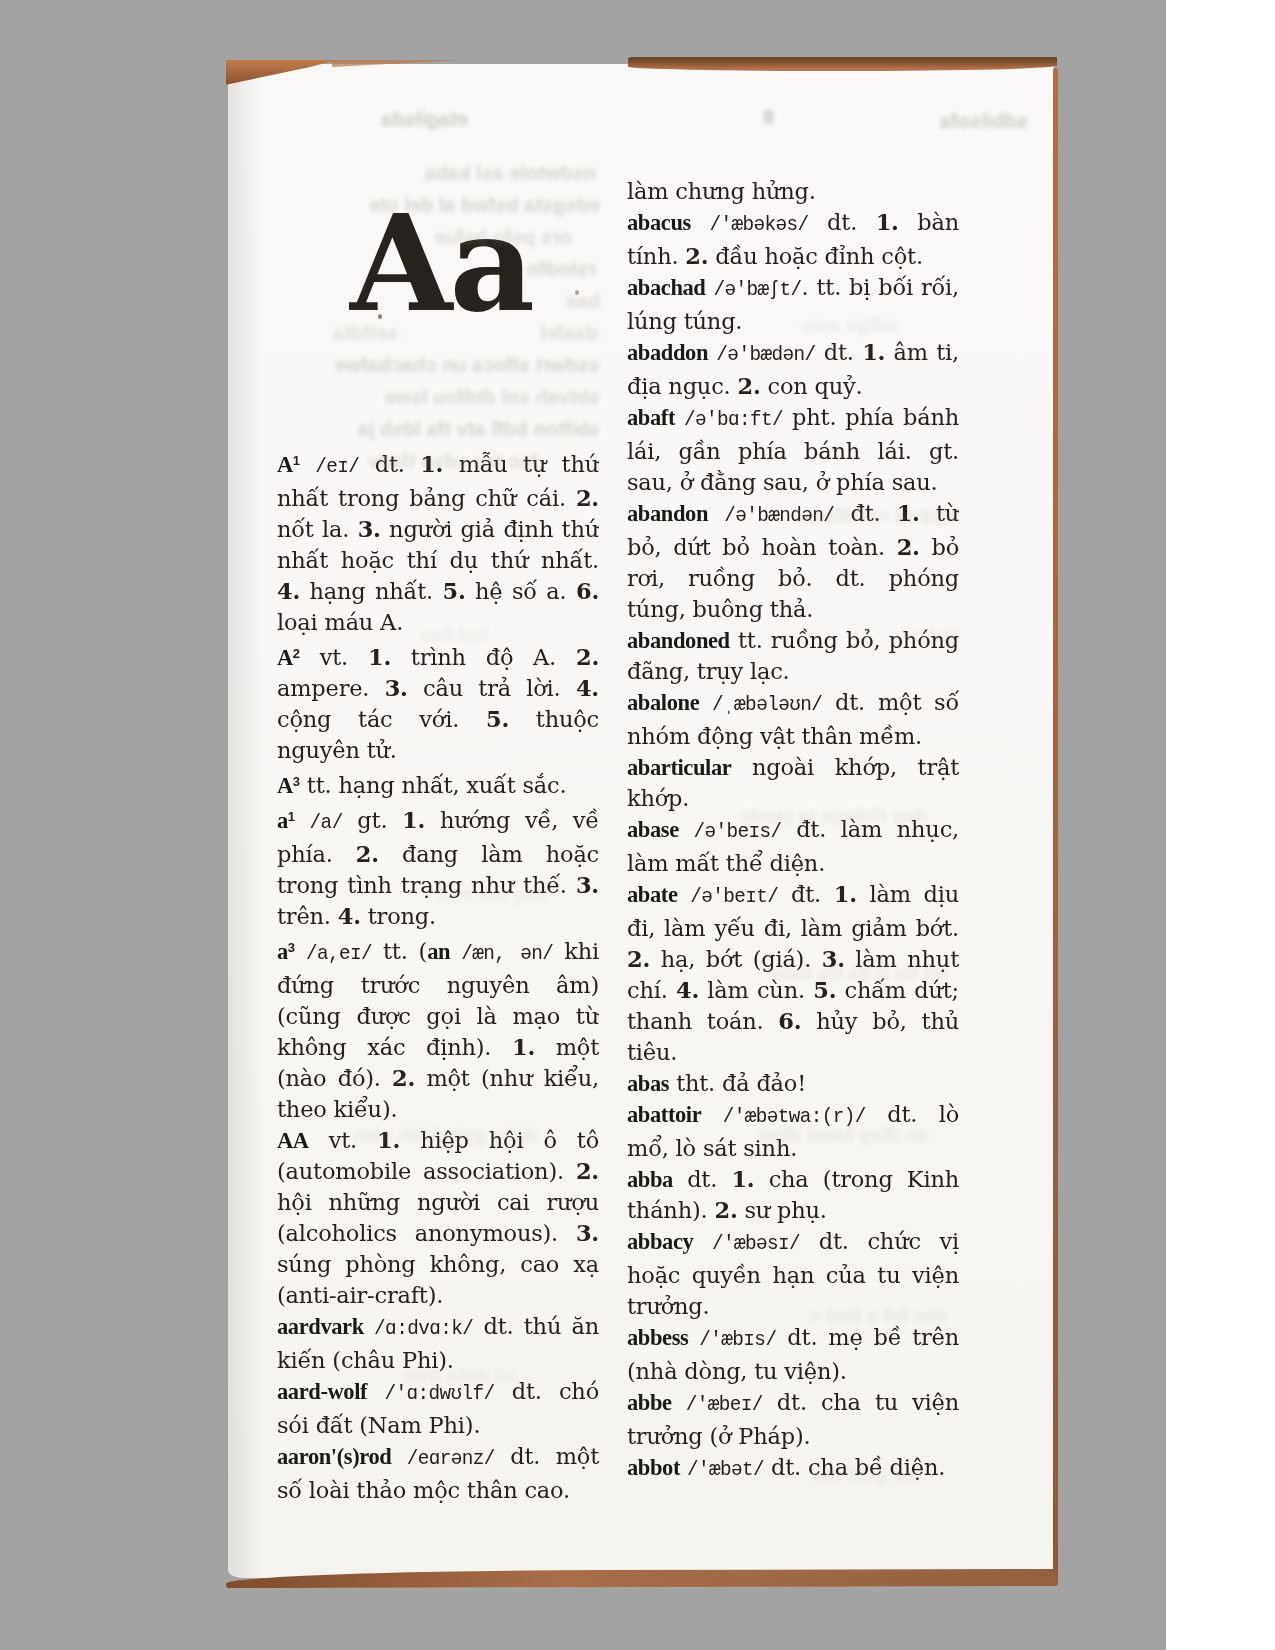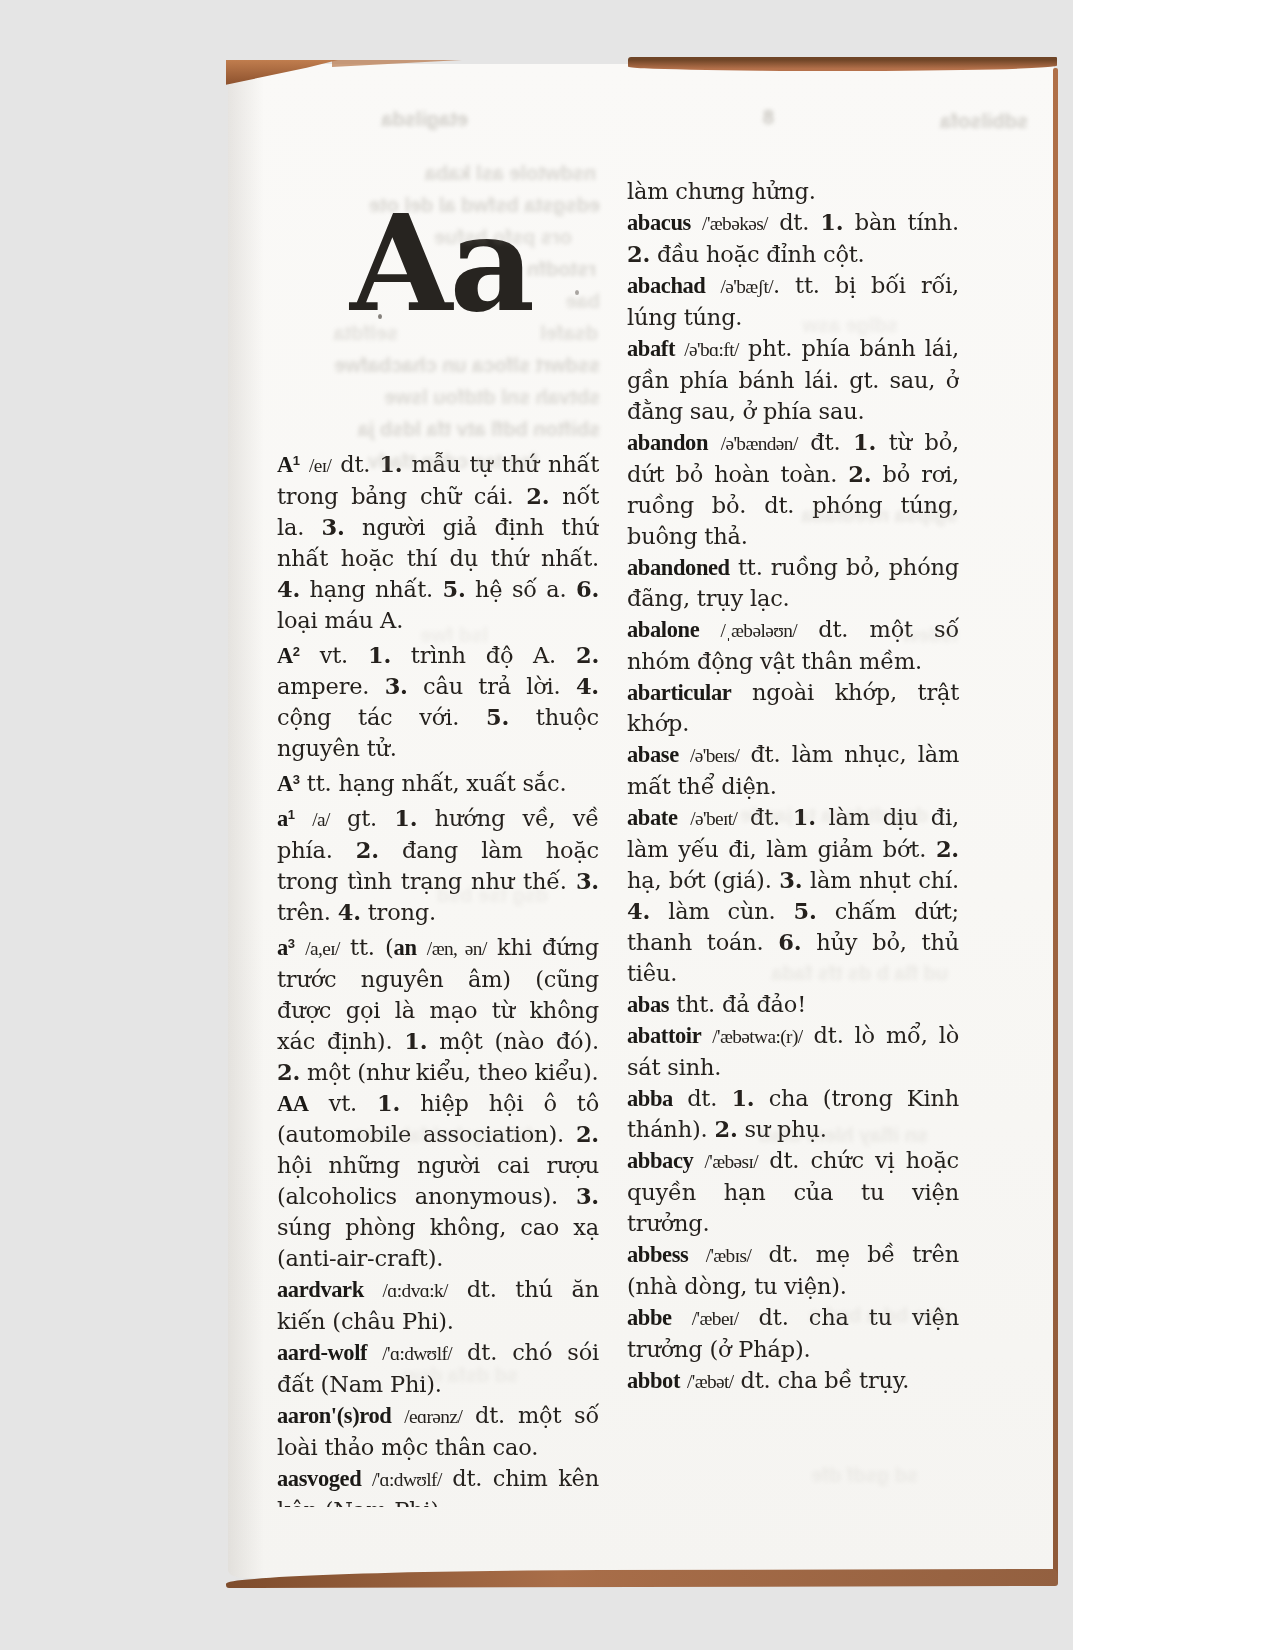--- a/index.html
+++ b/index.html
@@ -1,18 +1,18 @@
 <!DOCTYPE html>
 <html><head>
 <meta charset="utf-8">
 <style>
   html,body { margin:0; padding:0; background:#ffffff; }
   .scan {
-    position:relative; width:1073px; height:1650px;
-    background:#e5e5e5; overflow:hidden;
+    position:relative; width:1166px; height:1650px;
+    background:#a3a3a3; overflow:hidden;
     font-family:"DejaVu Serif", serif;
   }
   .page {
     position:absolute; left:228px; top:64px; width:826px; height:1514px;
     background:linear-gradient(180deg,#faf9f7 0%,#f8f7f4 55%,#f5f4f1 100%);
     border-radius:2px 2px 4px 16px / 2px 2px 4px 8px;
   }
   .gutter {
     position:absolute; left:0; top:0; width:36px; height:100%;
     background:linear-gradient(90deg, rgba(110,100,90,0.14), rgba(110,100,90,0));
@@ -58,21 +58,21 @@
   .col {
     position:absolute; color:#25211d;
     font-size:22.5px; line-height:31px; text-align:justify;
     overflow:hidden; letter-spacing:-0.2px;
   }
   .col-left  { left:49px;  top:381px; width:322px; height:1062px; }
   .col-right { left:399px; top:112px; width:332px; height:1336px; }
   .entry { margin:0; }
   .sg-h  { font-family:Liberation Serif, serif; font-weight:bold; letter-spacing:-0.4px; color:#1b1916; }
   .sg-sup{ font-family:"Liberation Sans", sans-serif; font-weight:bold; font-size:13px; vertical-align:7px; }
-  .sg-f  { font-family:Liberation Serif, serif; font-size:0.86em; letter-spacing:-0.6px; }
+  .sg-f  { font-family:Liberation Mono, monospace; font-size:0.86em; letter-spacing:-0.6px; }
   .sg-i  { }
   .sg-b  { font-weight:bold; }
   .ghost {
     position:absolute; transform:scaleX(-1); filter:blur(2px);
     color:#8d887d; font-family:"Liberation Sans", sans-serif; font-weight:bold;
     font-size:20px; line-height:22px; white-space:nowrap; overflow:hidden;
     pointer-events:none;
   }
 </style>
 </head>
@@ -103,34 +103,35 @@
         <p class="entry"><span class="sg-h">aardvark</span><span class="sg-p"> </span><span class="sg-f">/ɑ:dvɑ:k/</span><span class="sg-p"> </span><span class="sg-i">dt</span><span class="sg-p">. thú ăn kiến (châu Phi).</span></p>
         <p class="entry"><span class="sg-h">aard-wolf</span><span class="sg-p"> </span><span class="sg-f">/'ɑ:dwʊlf/</span><span class="sg-p"> </span><span class="sg-i">dt</span><span class="sg-p">. chó sói đất (Nam Phi).</span></p>
         <p class="entry"><span class="sg-h">aaron'(s)rod</span><span class="sg-p"> </span><span class="sg-f">/eɑrənz/</span><span class="sg-p"> </span><span class="sg-i">dt</span><span class="sg-p">. một số loài thảo mộc thân cao.</span></p>
         <p class="entry"><span class="sg-h">aasvoged</span><span class="sg-p"> </span><span class="sg-f">/'ɑ:dwʊlf/</span><span class="sg-p"> </span><span class="sg-i">dt</span><span class="sg-p">. chim kên kên (Nam Phi).</span></p>
       </div>
 
     <div class="col col-right">
         <p class="entry"><span class="sg-p">làm chưng hửng.</span></p>
         <p class="entry"><span class="sg-h">abacus</span><span class="sg-p"> </span><span class="sg-f">/'æbəkəs/</span><span class="sg-p"> </span><span class="sg-i">dt</span><span class="sg-p">. </span><span class="sg-b">1.</span><span class="sg-p"> bàn tính. </span><span class="sg-b">2.</span><span class="sg-p"> đầu hoặc đỉnh cột.</span></p>
         <p class="entry"><span class="sg-h">abachad</span><span class="sg-p"> </span><span class="sg-f">/ə'bæʃt/</span><span class="sg-p">. </span><span class="sg-i">tt</span><span class="sg-p">. bị bối rối, lúng túng.</span></p>
+        <p class="entry"><span class="sg-h">abaddon</span><span class="sg-p"> </span><span class="sg-f">/ə'bædən/</span><span class="sg-p"> </span><span class="sg-i">dt</span><span class="sg-p">. </span><span class="sg-b">1.</span><span class="sg-p"> âm ti, địa ngục. </span><span class="sg-b">2.</span><span class="sg-p"> con quỷ.</span></p>
         <p class="entry"><span class="sg-h">abaft</span><span class="sg-p"> </span><span class="sg-f">/ə'bɑ:ft/</span><span class="sg-p"> </span><span class="sg-i">pht</span><span class="sg-p">. phía bánh lái, gần phía bánh lái. </span><span class="sg-i">gt</span><span class="sg-p">. sau, ở đằng sau, ở phía sau.</span></p>
         <p class="entry"><span class="sg-h">abandon</span><span class="sg-p"> </span><span class="sg-f">/ə'bændən/</span><span class="sg-p"> </span><span class="sg-i">đt</span><span class="sg-p">. </span><span class="sg-b">1.</span><span class="sg-p"> từ bỏ, dứt bỏ hoàn toàn. </span><span class="sg-b">2.</span><span class="sg-p"> bỏ rơi, ruồng bỏ. </span><span class="sg-i">dt</span><span class="sg-p">. phóng túng, buông thả.</span></p>
         <p class="entry"><span class="sg-h">abandoned</span><span class="sg-p"> </span><span class="sg-i">tt</span><span class="sg-p">. ruồng bỏ, phóng đãng, trụy lạc.</span></p>
         <p class="entry"><span class="sg-h">abalone</span><span class="sg-p"> </span><span class="sg-f">/ˌæbələʊn/</span><span class="sg-p"> </span><span class="sg-i">dt</span><span class="sg-p">. một số nhóm động vật thân mềm.</span></p>
         <p class="entry"><span class="sg-h">abarticular</span><span class="sg-p"> ngoài khớp, trật khớp.</span></p>
         <p class="entry"><span class="sg-h">abase</span><span class="sg-p"> </span><span class="sg-f">/ə'beɪs/</span><span class="sg-p"> </span><span class="sg-i">đt</span><span class="sg-p">. làm nhục, làm mất thể diện.</span></p>
         <p class="entry"><span class="sg-h">abate</span><span class="sg-p"> </span><span class="sg-f">/ə'beɪt/</span><span class="sg-p"> </span><span class="sg-i">đt</span><span class="sg-p">. </span><span class="sg-b">1.</span><span class="sg-p"> làm dịu đi, làm yếu đi, làm giảm bớt. </span><span class="sg-b">2.</span><span class="sg-p"> hạ, bớt (giá). </span><span class="sg-b">3.</span><span class="sg-p"> làm nhụt chí. </span><span class="sg-b">4.</span><span class="sg-p"> làm cùn. </span><span class="sg-b">5.</span><span class="sg-p"> chấm dứt; thanh toán. </span><span class="sg-b">6.</span><span class="sg-p"> hủy bỏ, thủ tiêu.</span></p>
         <p class="entry"><span class="sg-h">abas</span><span class="sg-p"> </span><span class="sg-i">tht</span><span class="sg-p">. đả đảo!</span></p>
         <p class="entry"><span class="sg-h">abattoir</span><span class="sg-p"> </span><span class="sg-f">/'æbətwa:(r)/</span><span class="sg-p"> </span><span class="sg-i">dt</span><span class="sg-p">. lò mổ, lò sát sinh.</span></p>
         <p class="entry"><span class="sg-h">abba</span><span class="sg-p"> </span><span class="sg-i">dt</span><span class="sg-p">. </span><span class="sg-b">1.</span><span class="sg-p"> cha (trong Kinh thánh). </span><span class="sg-b">2.</span><span class="sg-p"> sư phụ.</span></p>
         <p class="entry"><span class="sg-h">abbacy</span><span class="sg-p"> </span><span class="sg-f">/'æbəsɪ/</span><span class="sg-p"> </span><span class="sg-i">dt</span><span class="sg-p">. chức vị hoặc quyền hạn của tu viện trưởng.</span></p>
         <p class="entry"><span class="sg-h">abbess</span><span class="sg-p"> </span><span class="sg-f">/'æbɪs/</span><span class="sg-p"> </span><span class="sg-i">dt</span><span class="sg-p">. mẹ bề trên (nhà dòng, tu viện).</span></p>
         <p class="entry"><span class="sg-h">abbe</span><span class="sg-p"> </span><span class="sg-f">/'æbeɪ/</span><span class="sg-p"> </span><span class="sg-i">dt</span><span class="sg-p">. cha tu viện trưởng (ở Pháp).</span></p>
-        <p class="entry"><span class="sg-h">abbot</span><span class="sg-p"> </span><span class="sg-f">/'æbət/</span><span class="sg-p"> </span><span class="sg-i">dt</span><span class="sg-p">. cha bề trụy.</span></p>
+        <p class="entry"><span class="sg-h">abbot</span><span class="sg-p"> </span><span class="sg-f">/'æbət/</span><span class="sg-p"> </span><span class="sg-i">dt</span><span class="sg-p">. cha bề diện.</span></p>
       </div>
   <div class="ghost" style="left: 70px; top: 44px; width: 170px; opacity: 0.38;">etagilsda</div>
       <div class="ghost" style="left: 520px; top: 42px; width: 26px; opacity: 0.45;">8</div>
       <div class="ghost" style="left: 655px; top: 46px; width: 145px; opacity: 0.38;">sdbilsofa</div>
       <div class="ghost" style="left: 168px; top: 98px; width: 200px; opacity: 0.3;">nsdwtole asl kaba</div>
       <div class="ghost" style="left: 60px; top: 130px; width: 312px; opacity: 0.3;">edsgsta bsfwd al del ote</div>
       <div class="ghost" style="left: 64px; top: 162px; width: 280px; opacity: 0.26;">ors psfo bsfue</div>
       <div class="ghost" style="left: 238px; top: 194px; width: 130px; opacity: 0.3;">rstodfn</div>
       <div class="ghost" style="left: 284px; top: 226px; width: 88px; opacity: 0.25;">bae</div>
       <div class="ghost" style="left: 60px; top: 258px; width: 110px; opacity: 0.22;">selfdta</div>

